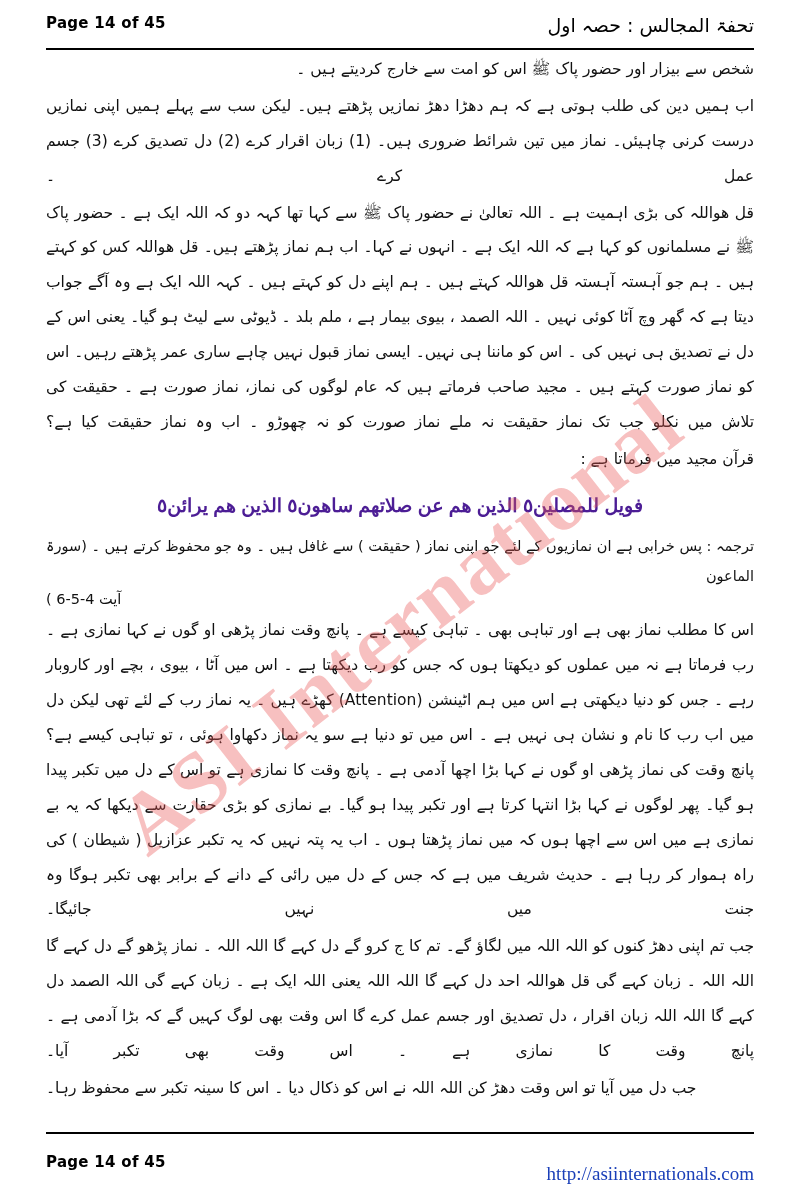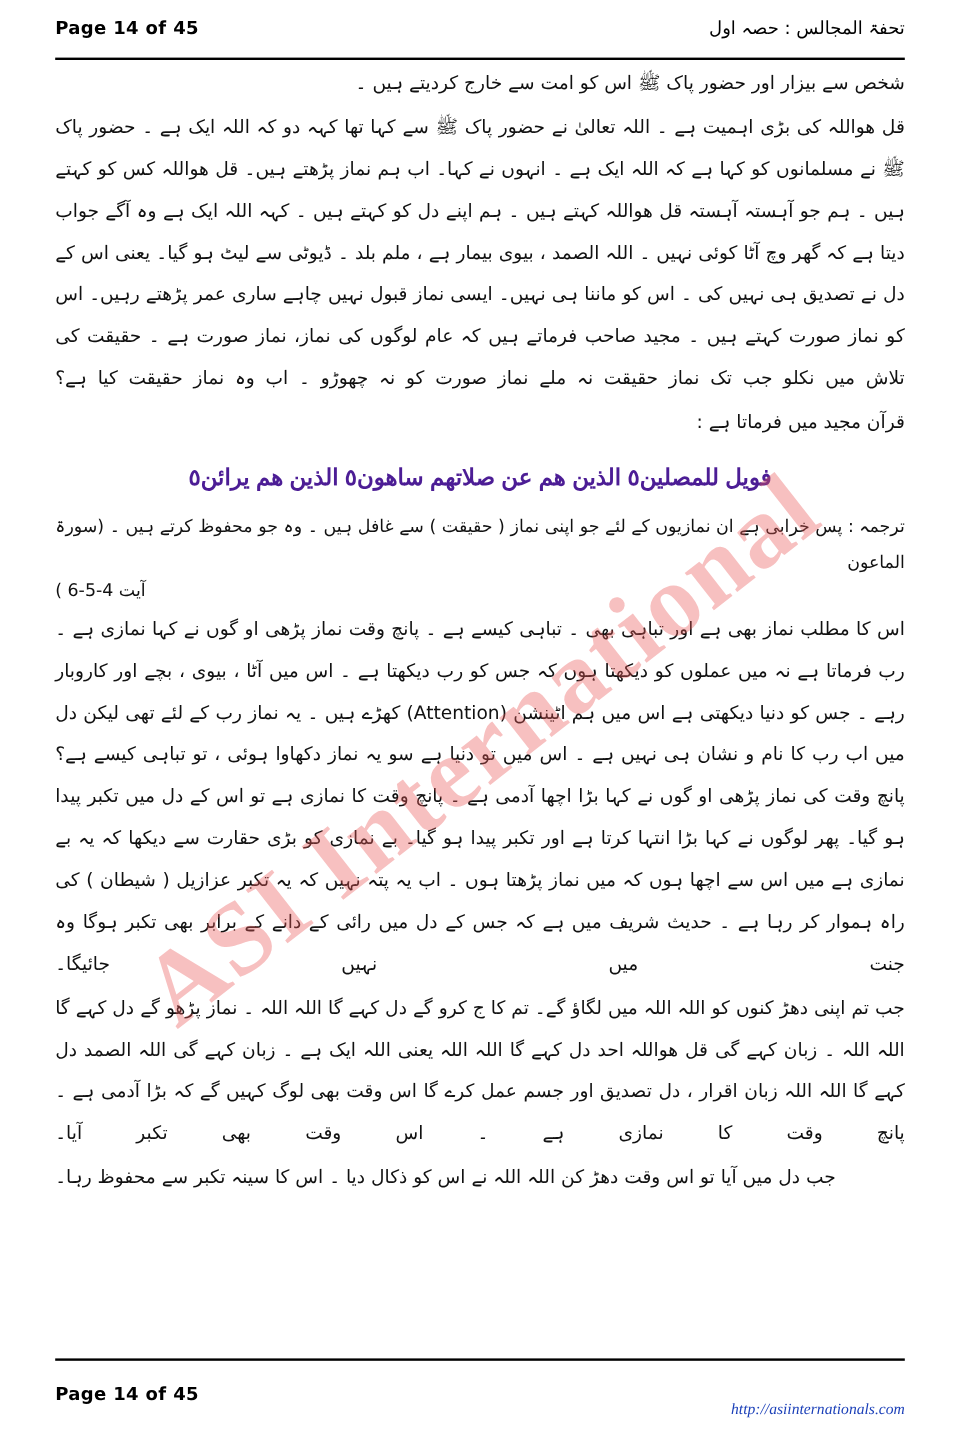--- a/index.html
+++ b/index.html
@@ -34,43 +34,42 @@
   }
   .page-num {
     font-family: "DejaVu Sans", sans-serif;
     font-size: 15px;
     font-weight: bold;
     color: #000;
     letter-spacing: 0.3px;
   }
   .header-urdu {
     font-family: "DejaVu Sans", sans-serif;
-    font-size: 15px;
+    font-size: 19px;
     color: #000;
     direction: rtl;
     unicode-bidi: bidi-override;
   }
 
   
   .footer {
     position: absolute;
     bottom: 18px;
     left: 46px;
     right: 46px;
     height: 40px;
     display: flex;
     align-items: center;
     justify-content: space-between;
     border-top: 2px solid #000;
     padding-top: 8px;
   }
   .footer-url {
     font-family: "Liberation Serif", serif;
-    font-size: 13px;
-    font-style: italic;
+    font-size: 19px;
     color: #1a3fb8;
     text-decoration: none;
     margin-top: 24px;
   }
 
   
   .watermark {
     position: absolute;
     left: 50%;
     top: 52%;
@@ -146,20 +145,21 @@
 
   <div class="header">
     <div class="page-num">Page 14 of 45</div>
     <div class="header-urdu">تحفۃ المجالس : حصہ اول</div>
   </div>
 
   <div class="watermark">ASI International</div>
 
   <div class="content">
     <p class="para line-right">شخص سے بیزار اور حضور پاک ﷺ اس کو امت سے خارج کردیتے ہیں ۔</p>
+    <p class="para">اب ہمیں دین کی طلب ہوتی ہے کہ ہم دھڑا دھڑ نمازیں پڑھتے ہیں۔ لیکن سب سے پہلے ہمیں اپنی نمازیں درست کرنی چاہیئں۔ نماز میں تین شرائط ضروری ہیں۔ (1) زبان اقرار کرے (2) دل تصدیق کرے (3) جسم عمل کرے ۔</p>
     <p class="para">قل ھواللہ کی بڑی اہمیت ہے ۔ اللہ تعالیٰ نے حضور پاک ﷺ سے کہا تھا کہہ دو کہ اللہ ایک ہے ۔ حضور پاک ﷺ نے مسلمانوں کو کہا ہے کہ اللہ ایک ہے ۔ انہوں نے کہا۔ اب ہم نماز پڑھتے ہیں۔ قل ھواللہ کس کو کہتے ہیں ۔ ہم جو آہستہ آہستہ قل ھواللہ کہتے ہیں ۔ ہم اپنے دل کو کہتے ہیں ۔ کہہ اللہ ایک ہے وہ آگے جواب دیتا ہے کہ گھر وچ آٹا کوئی نہیں ۔ اللہ الصمد ، بیوی بیمار ہے ، ملم بلد ۔ ڈیوٹی سے لیٹ ہو گیا۔ یعنی اس کے دل نے تصدیق ہی نہیں کی ۔ اس کو ماننا ہی نہیں۔ ایسی نماز قبول نہیں چاہے ساری عمر پڑھتے رہیں۔ اس کو نماز صورت کہتے ہیں ۔ مجید صاحب فرماتے ہیں کہ عام لوگوں کی نماز، نماز صورت ہے ۔ حقیقت کی تلاش میں نکلو جب تک نماز حقیقت نہ ملے نماز صورت کو نہ چھوڑو ۔ اب وہ نماز حقیقت کیا ہے؟</p>
     <p class="para line-right" style="text-align:center;">قرآن مجید میں فرماتا ہے :</p>
 
     <div class="verse">فویل للمصلین٥ الذین ھم عن صلاتھم ساھون٥ الذین ھم یرائن٥</div>
 
     <p class="small-note">ترجمہ : پس خرابی ہے ان نمازیوں کے لئے جو اپنی نماز ( حقیقت ) سے غافل ہیں ۔ وہ جو محفوظ کرتے ہیں ۔ (سورۃ الماعون</p>
     <p class="note-ayat">آیت 4-5-6 )</p>
 
     <p class="para">اس کا مطلب نماز بھی ہے اور تباہی بھی ۔ تباہی کیسے ہے ۔ پانچ وقت نماز پڑھی او گوں نے کہا نمازی ہے ۔ رب فرماتا ہے نہ میں عملوں کو دیکھتا ہوں کہ جس کو رب دیکھتا ہے ۔ اس میں آٹا ، بیوی ، بچے اور کاروبار رہے ۔ جس کو دنیا دیکھتی ہے اس میں ہم اٹینشن (Attention) کھڑے ہیں ۔ یہ نماز رب کے لئے تھی لیکن دل میں اب رب کا نام و نشان ہی نہیں ہے ۔ اس میں تو دنیا ہے سو یہ نماز دکھاوا ہوئی ، تو تباہی کیسے ہے؟ پانچ وقت کی نماز پڑھی او گوں نے کہا بڑا اچھا آدمی ہے ۔ پانچ وقت کا نمازی ہے تو اس کے دل میں تکبر پیدا ہو گیا۔ پھر لوگوں نے کہا بڑا انتہا کرتا ہے اور تکبر پیدا ہو گیا۔ بے نمازی کو بڑی حقارت سے دیکھا کہ یہ بے نمازی ہے میں اس سے اچھا ہوں کہ میں نماز پڑھتا ہوں ۔ اب یہ پتہ نہیں کہ یہ تکبر عزازیل ( شیطان ) کی راہ ہموار کر رہا ہے ۔ حدیث شریف میں ہے کہ جس کے دل میں رائی کے دانے کے برابر بھی تکبر ہوگا وہ جنت میں نہیں جائیگا۔</p>
     <p class="para">جب تم اپنی دھڑ کنوں کو اللہ اللہ میں لگاؤ گے۔ تم کا ج کرو گے دل کہے گا اللہ اللہ ۔ نماز پڑھو گے دل کہے گا اللہ اللہ ۔ زبان کہے گی قل ھواللہ احد دل کہے گا اللہ اللہ یعنی اللہ ایک ہے ۔ زبان کہے گی اللہ الصمد دل کہے گا اللہ اللہ زبان اقرار ، دل تصدیق اور جسم عمل کرے گا اس وقت بھی لوگ کہیں گے کہ بڑا آدمی ہے ۔ پانچ وقت کا نمازی ہے ۔ اس وقت بھی تکبر آیا۔</p>

